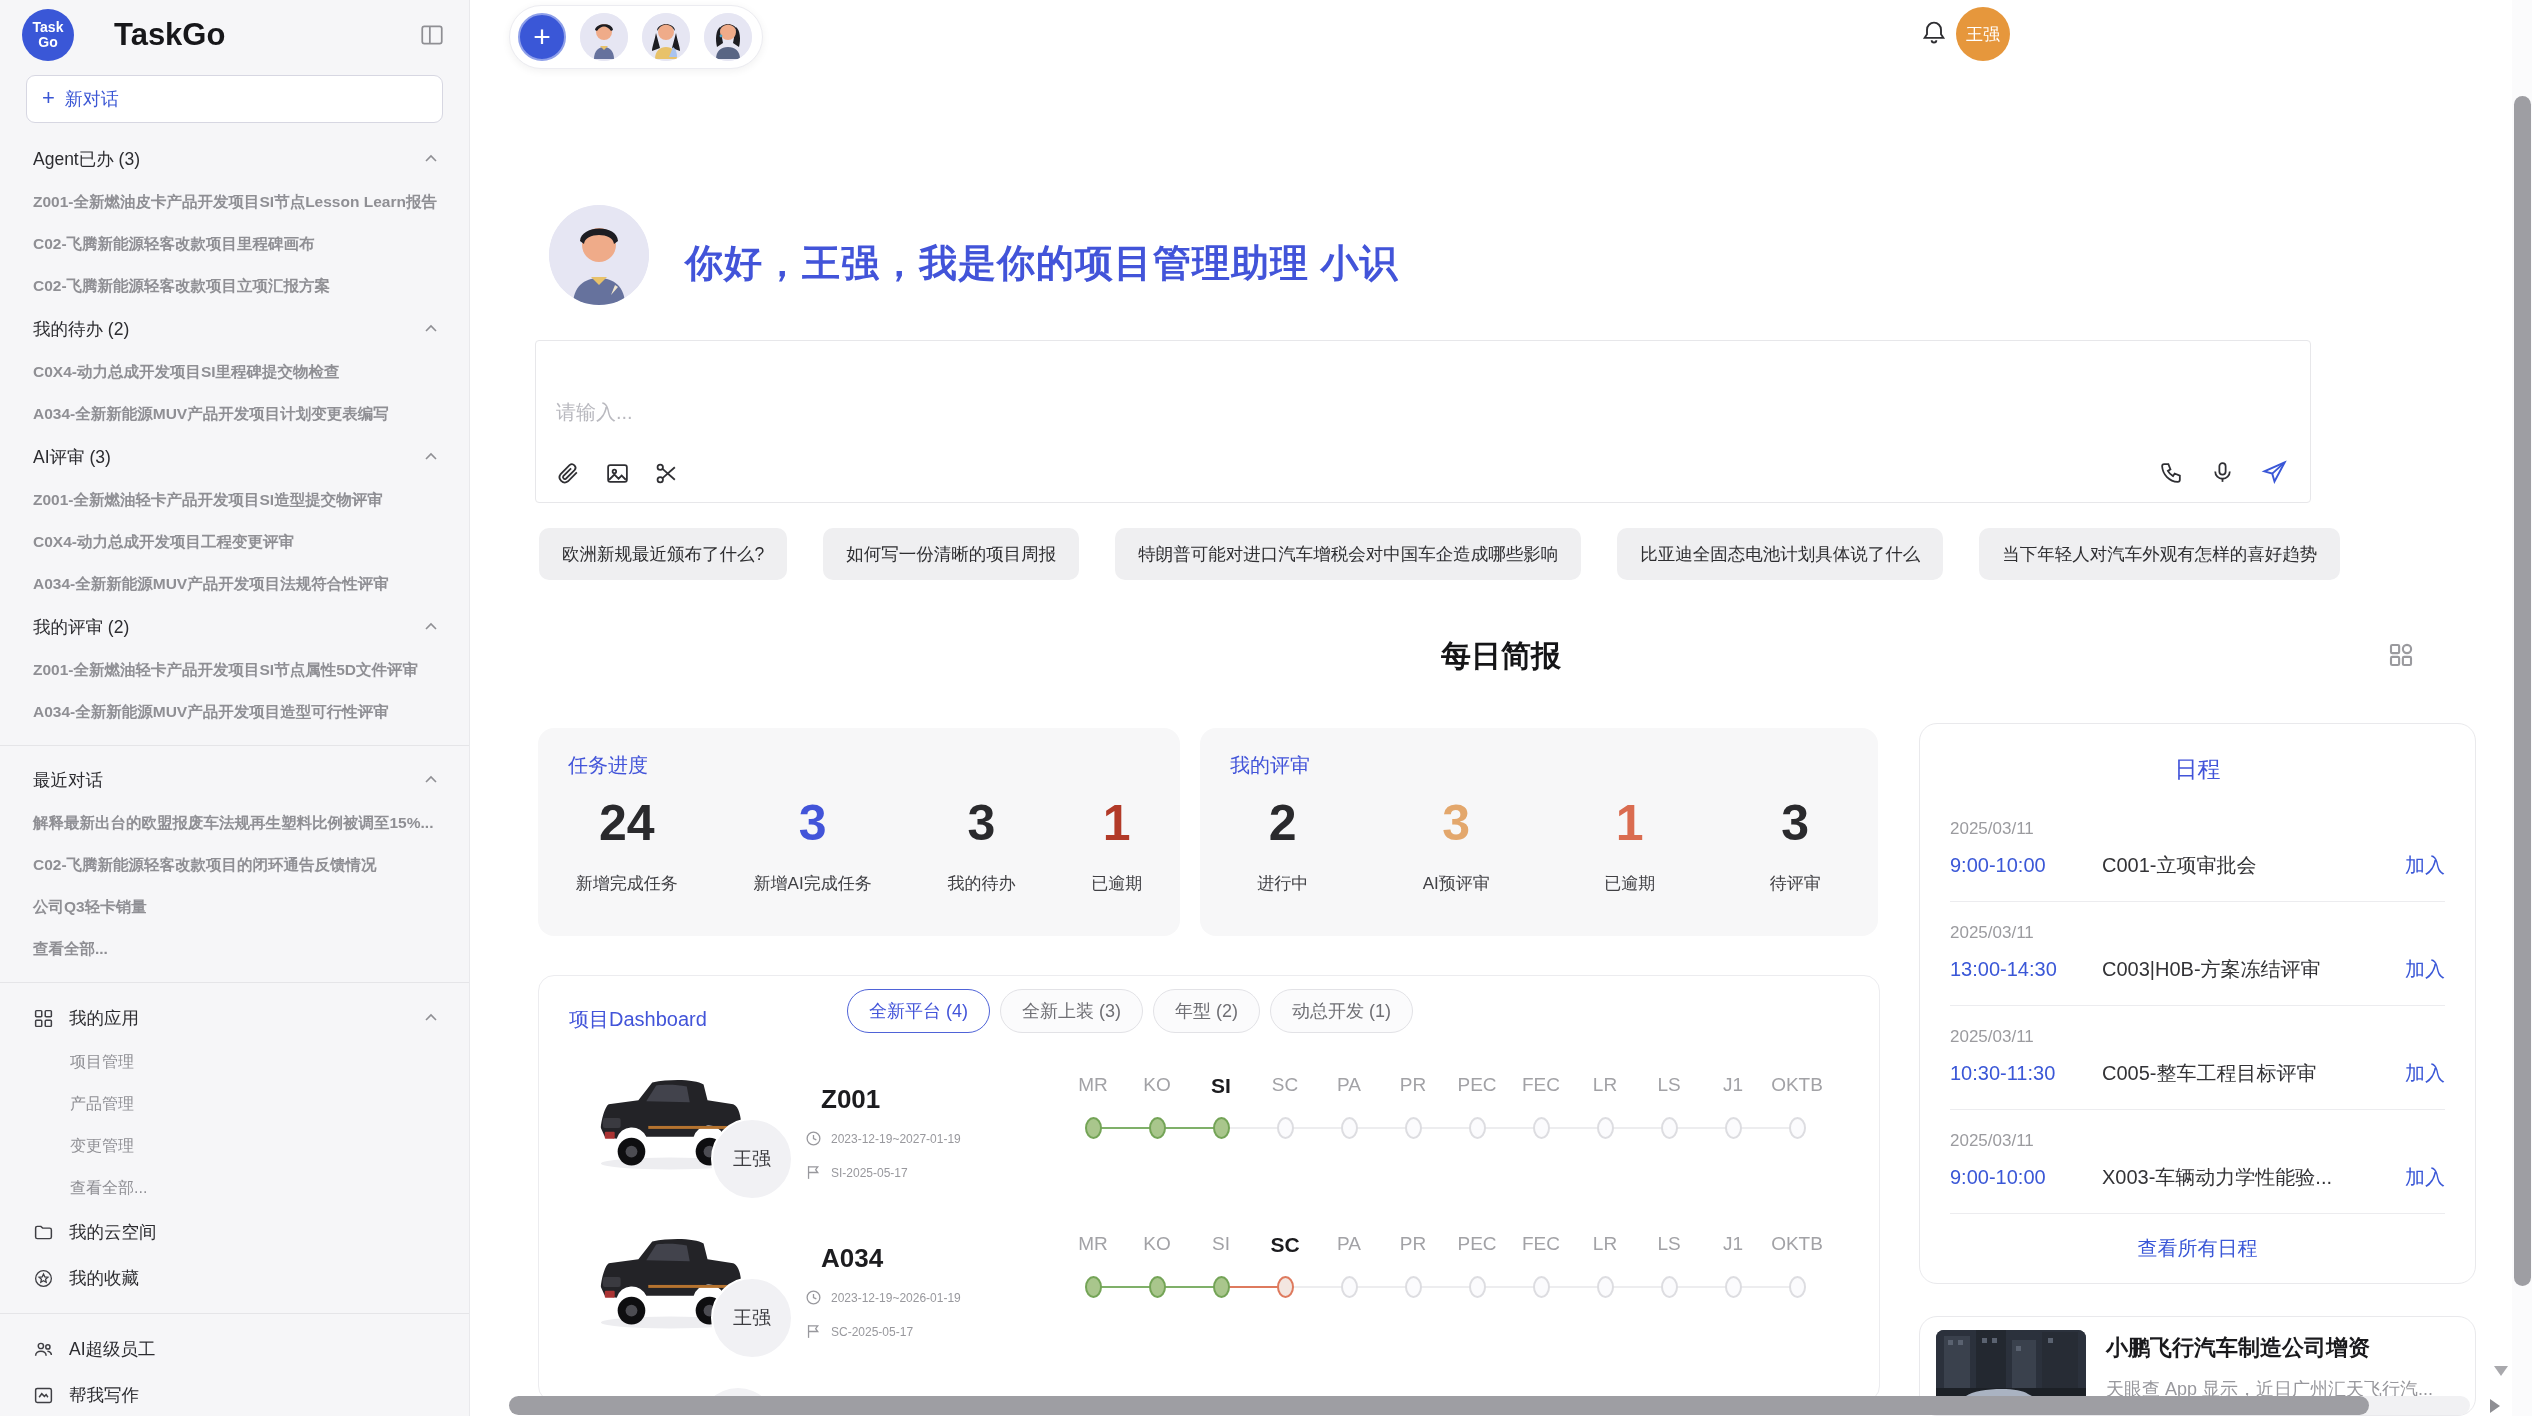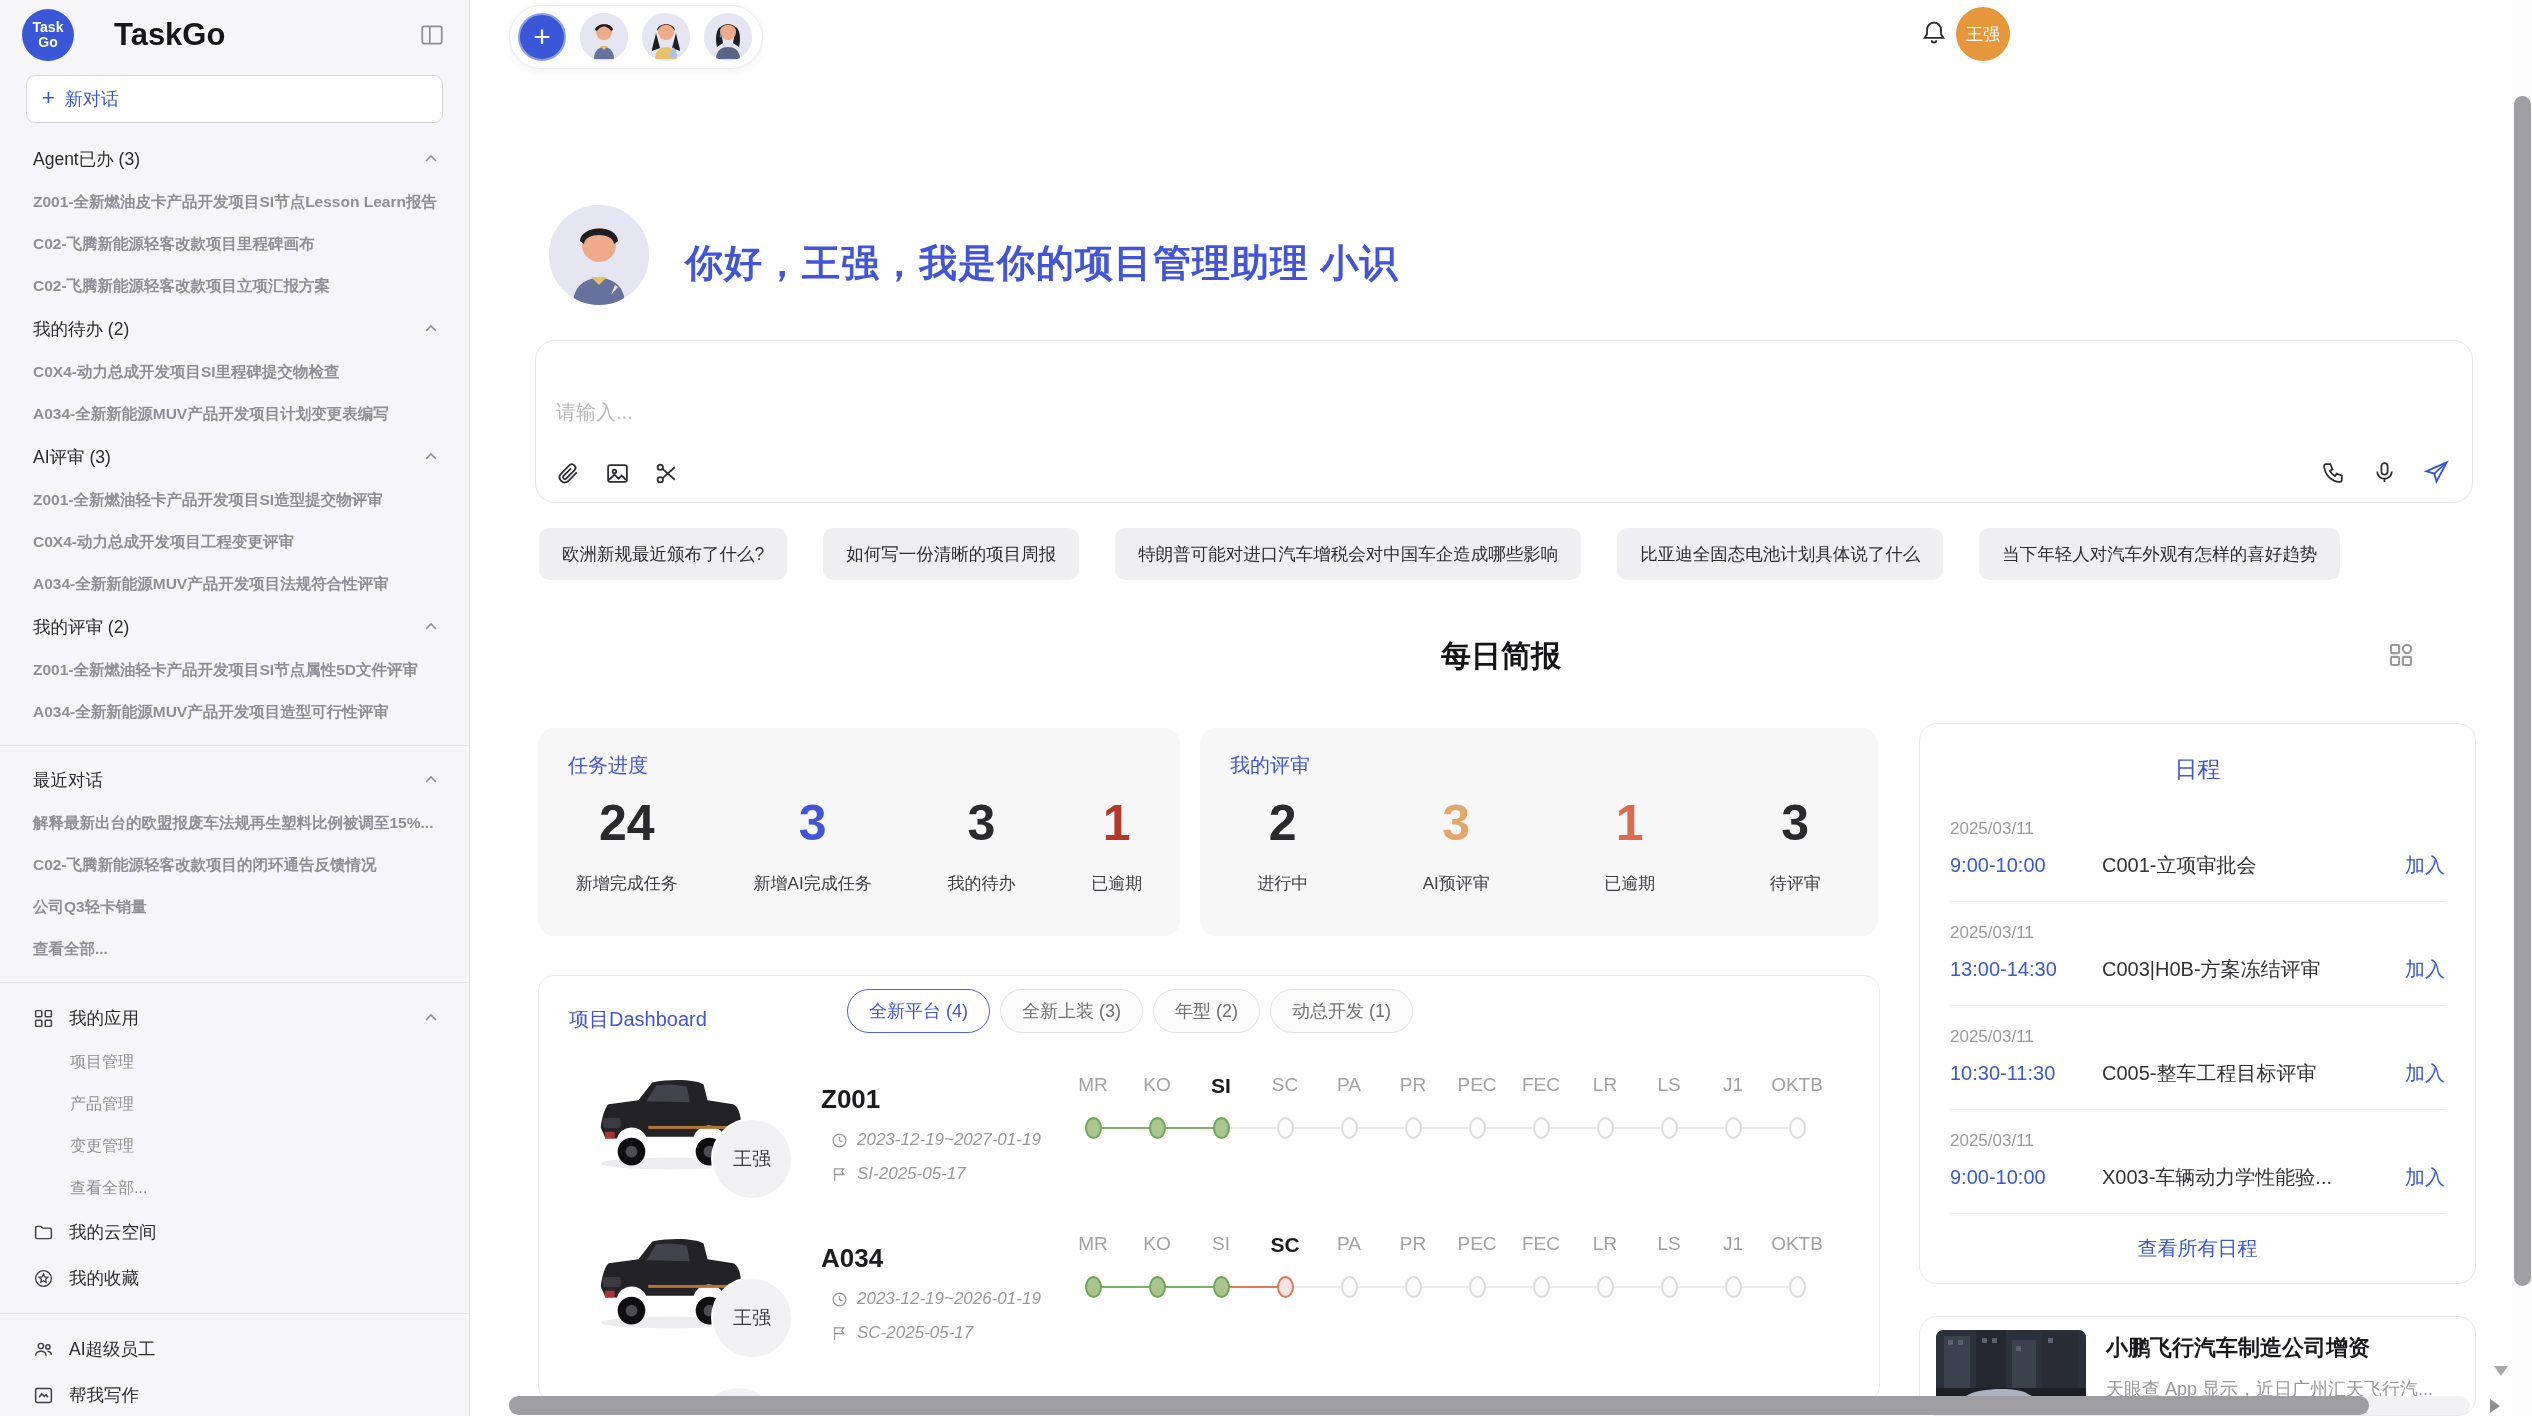--- a/index.html
+++ b/index.html
@@ -24,21 +24,21 @@
   
   .main{position:absolute;left:470px;top:0;right:0;bottom:0;background:#fff;}
   .top-pill{position:absolute;left:39px;top:5px;height:62px;border-radius:32px;background:#fff;border:1px solid #ececf1;box-shadow:0 2px 8px rgba(0,0,0,.06);display:flex;align-items:center;padding:0 10px 0 8px;gap:14px;}
   .pill-plus{width:48px;height:48px;border-radius:50%;background:#3a57d7;border:2px solid #8fa0ea;color:#fff;font-size:30px;display:flex;align-items:center;justify-content:center;cursor:pointer;box-sizing:border-box;}
   .pill-avatar{width:48px;height:48px;border-radius:50%;overflow:hidden;background:#e6e6f3;cursor:pointer;}
   .bell-btn{position:absolute;right:584px;top:18px;color:#2e2e32;cursor:pointer;}
   .user-badge{position:absolute;right:522px;top:7px;width:54px;height:54px;border-radius:50%;background:#e6973c;color:#fff;font-size:17px;display:flex;align-items:center;justify-content:center;cursor:pointer;}
   .greet-avatar{position:absolute;left:79px;top:205px;width:100px;height:100px;border-radius:50%;overflow:hidden;background:#e6e6f3;}
   .greet-text{position:absolute;left:215px;top:238px;font-size:38px;font-weight:700;color:#4254d9;letter-spacing:1px;}
   
-  .input-box{position:absolute;left:65px;top:340px;width:1938px;height:163px;border:1.5px solid #e7e7ea;border-radius:20px;background:#fff;box-sizing:border-box;}
+  .input-box{position:absolute;left:65px;top:340px;width:1776px;height:163px;border:1.5px solid #e7e7ea;border-radius:4px;background:#fff;box-sizing:border-box;}
   .input-box textarea{position:absolute;left:0;top:0;width:100%;height:108px;border:none;outline:none;resize:none;background:transparent;padding:58px 20px 0 20px;font-size:20px;color:#333;font-family:inherit;box-sizing:border-box;}
   .input-box textarea::placeholder{color:#b9b9bf;}
   .in-icons-l{position:absolute;left:20px;bottom:16px;display:flex;gap:24px;align-items:center;color:#2f2f33;}
   .in-icons-r{position:absolute;right:22px;bottom:16px;display:flex;gap:26px;align-items:center;color:#2f2f33;}
   .icon-btn{cursor:pointer;}
   .send{color:#3a57d7;}
   
   .chips{position:absolute;left:69px;top:528px;display:flex;gap:36px;}
   .chip{background:#efeff1;border-radius:10px;height:52px;line-height:52px;padding:0 23px;font-size:17.5px;color:#2e2e31;white-space:nowrap;cursor:pointer;}
   
@@ -59,21 +59,21 @@
   .dash{position:absolute;left:68px;top:975px;width:1340px;height:425px;background:#fff;border:1px solid #ececef;border-radius:16px;overflow:hidden;}
   .dash-title{position:absolute;left:30px;top:30px;font-size:20px;color:#4254d9;}
   .dash-tabs{position:absolute;left:308px;top:13px;display:flex;gap:10px;}
   .dtab{height:44px;line-height:42px;padding:0 21px;border-radius:24px;font-size:18px;box-sizing:border-box;cursor:pointer;border:1px solid #e2e2e6;color:#6f6f74;background:#fbfbfc;white-space:nowrap;}
   .dtab.active{border:1.5px solid #4f63d8;color:#4254d9;background:#fff;}
   .proj{position:absolute;left:0;right:0;height:175px;}
   .p1{top:90px;} .p2{top:249px;}
   .truck{position:absolute;left:52px;top:0px;width:158px;height:110px;}
   .owner{position:absolute;left:172px;top:52px;width:78px;height:78px;border-radius:50%;background:#f1f1f4;border:2px solid #fff;display:flex;align-items:center;justify-content:center;font-size:19px;color:#3c3c40;}
   .pname{position:absolute;left:282px;top:18px;font-size:26px;font-weight:700;color:#1c1c1f;}
-  .pmeta{position:absolute;left:292px;display:flex;align-items:center;gap:9px;color:#98989d;font-size:17px;font-style:italic;}
+  .pmeta{position:absolute;left:266px;display:flex;align-items:center;gap:9px;color:#98989d;font-size:12px;}
   .pm1{top:64px;} .pm2{top:98px;}
   .timeline{position:absolute;left:522px;top:8px;width:768px;}
   .tl-labels{display:flex;}
   .tl-labels div{width:64px;text-align:center;font-size:19px;color:#a2a2a6;}
   .tl-labels div.cur{color:#1b1b1e;font-weight:700;font-size:21px;}
   .tl-dots{position:relative;height:30px;margin-top:16px;}
   .tl-base{position:absolute;left:32px;width:704px;top:13px;height:2px;background:#ededef;}
   .tl-prog{position:absolute;top:13px;height:2px;background:#7fb069;left:32px;width:128px;}
   .tl-red{position:absolute;top:13px;height:2px;background:#de7a5e;left:160px;width:64px;}
   .dots-row{position:absolute;left:0;top:0;display:flex;}

